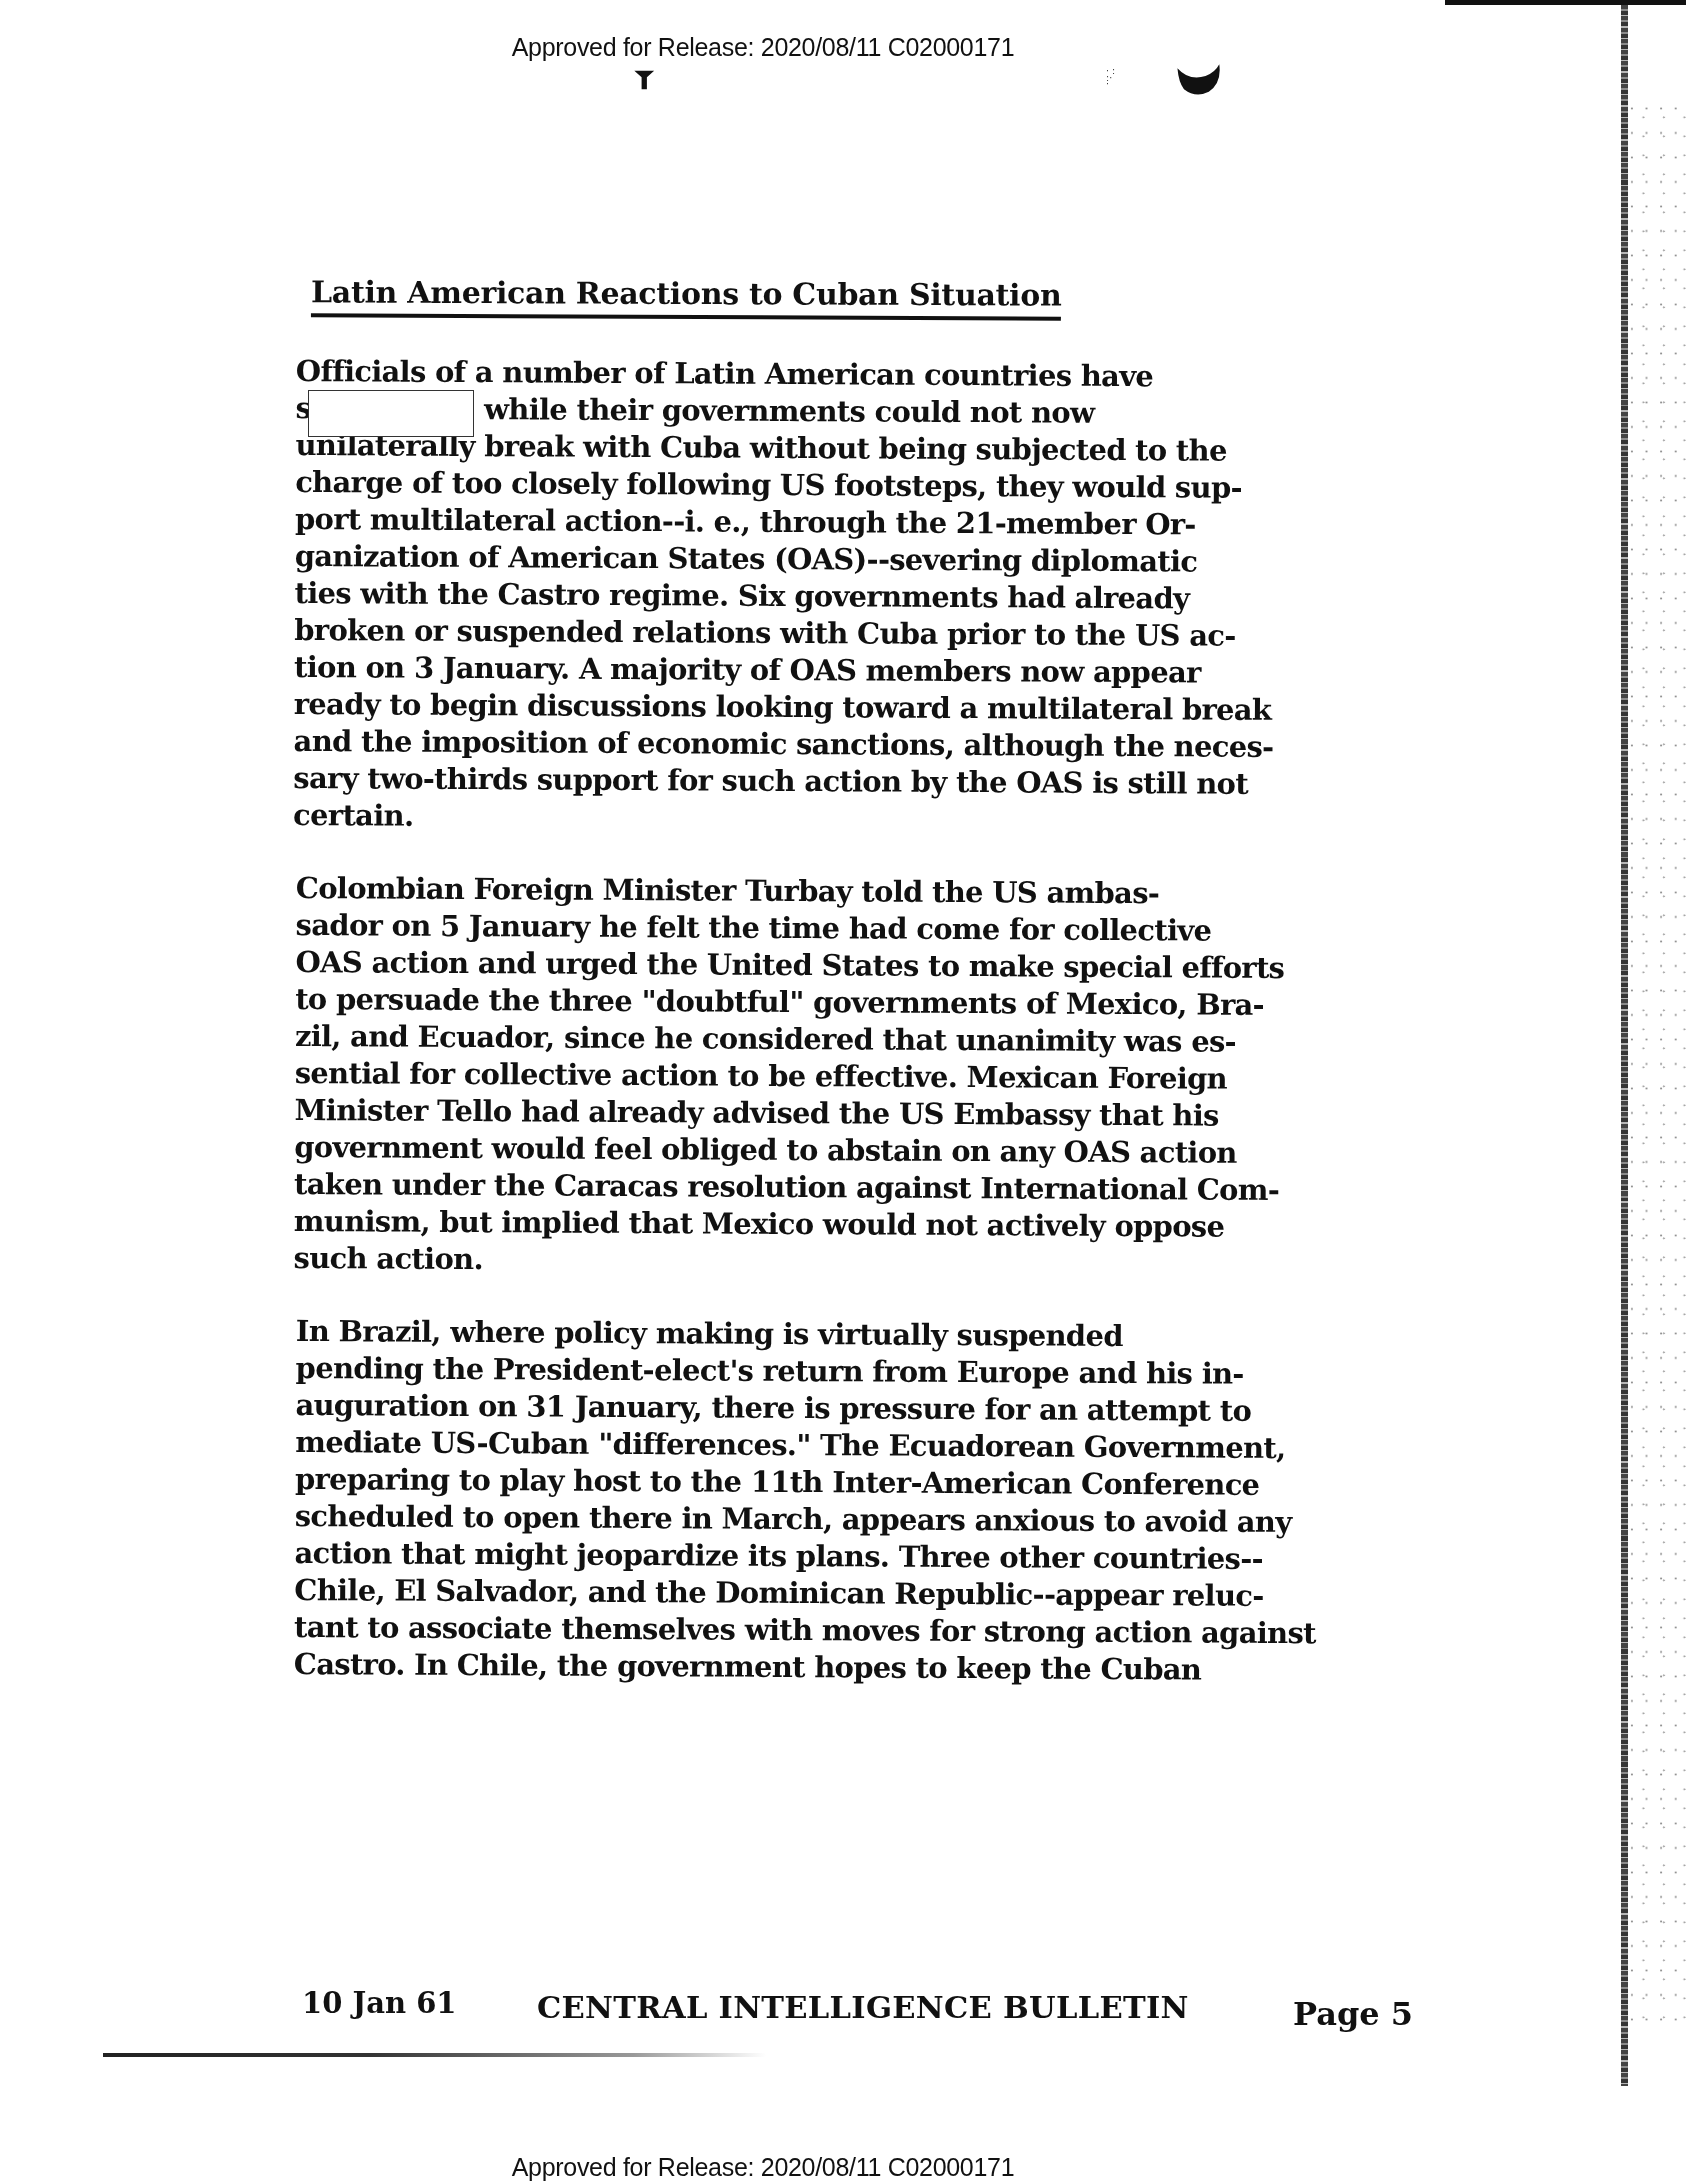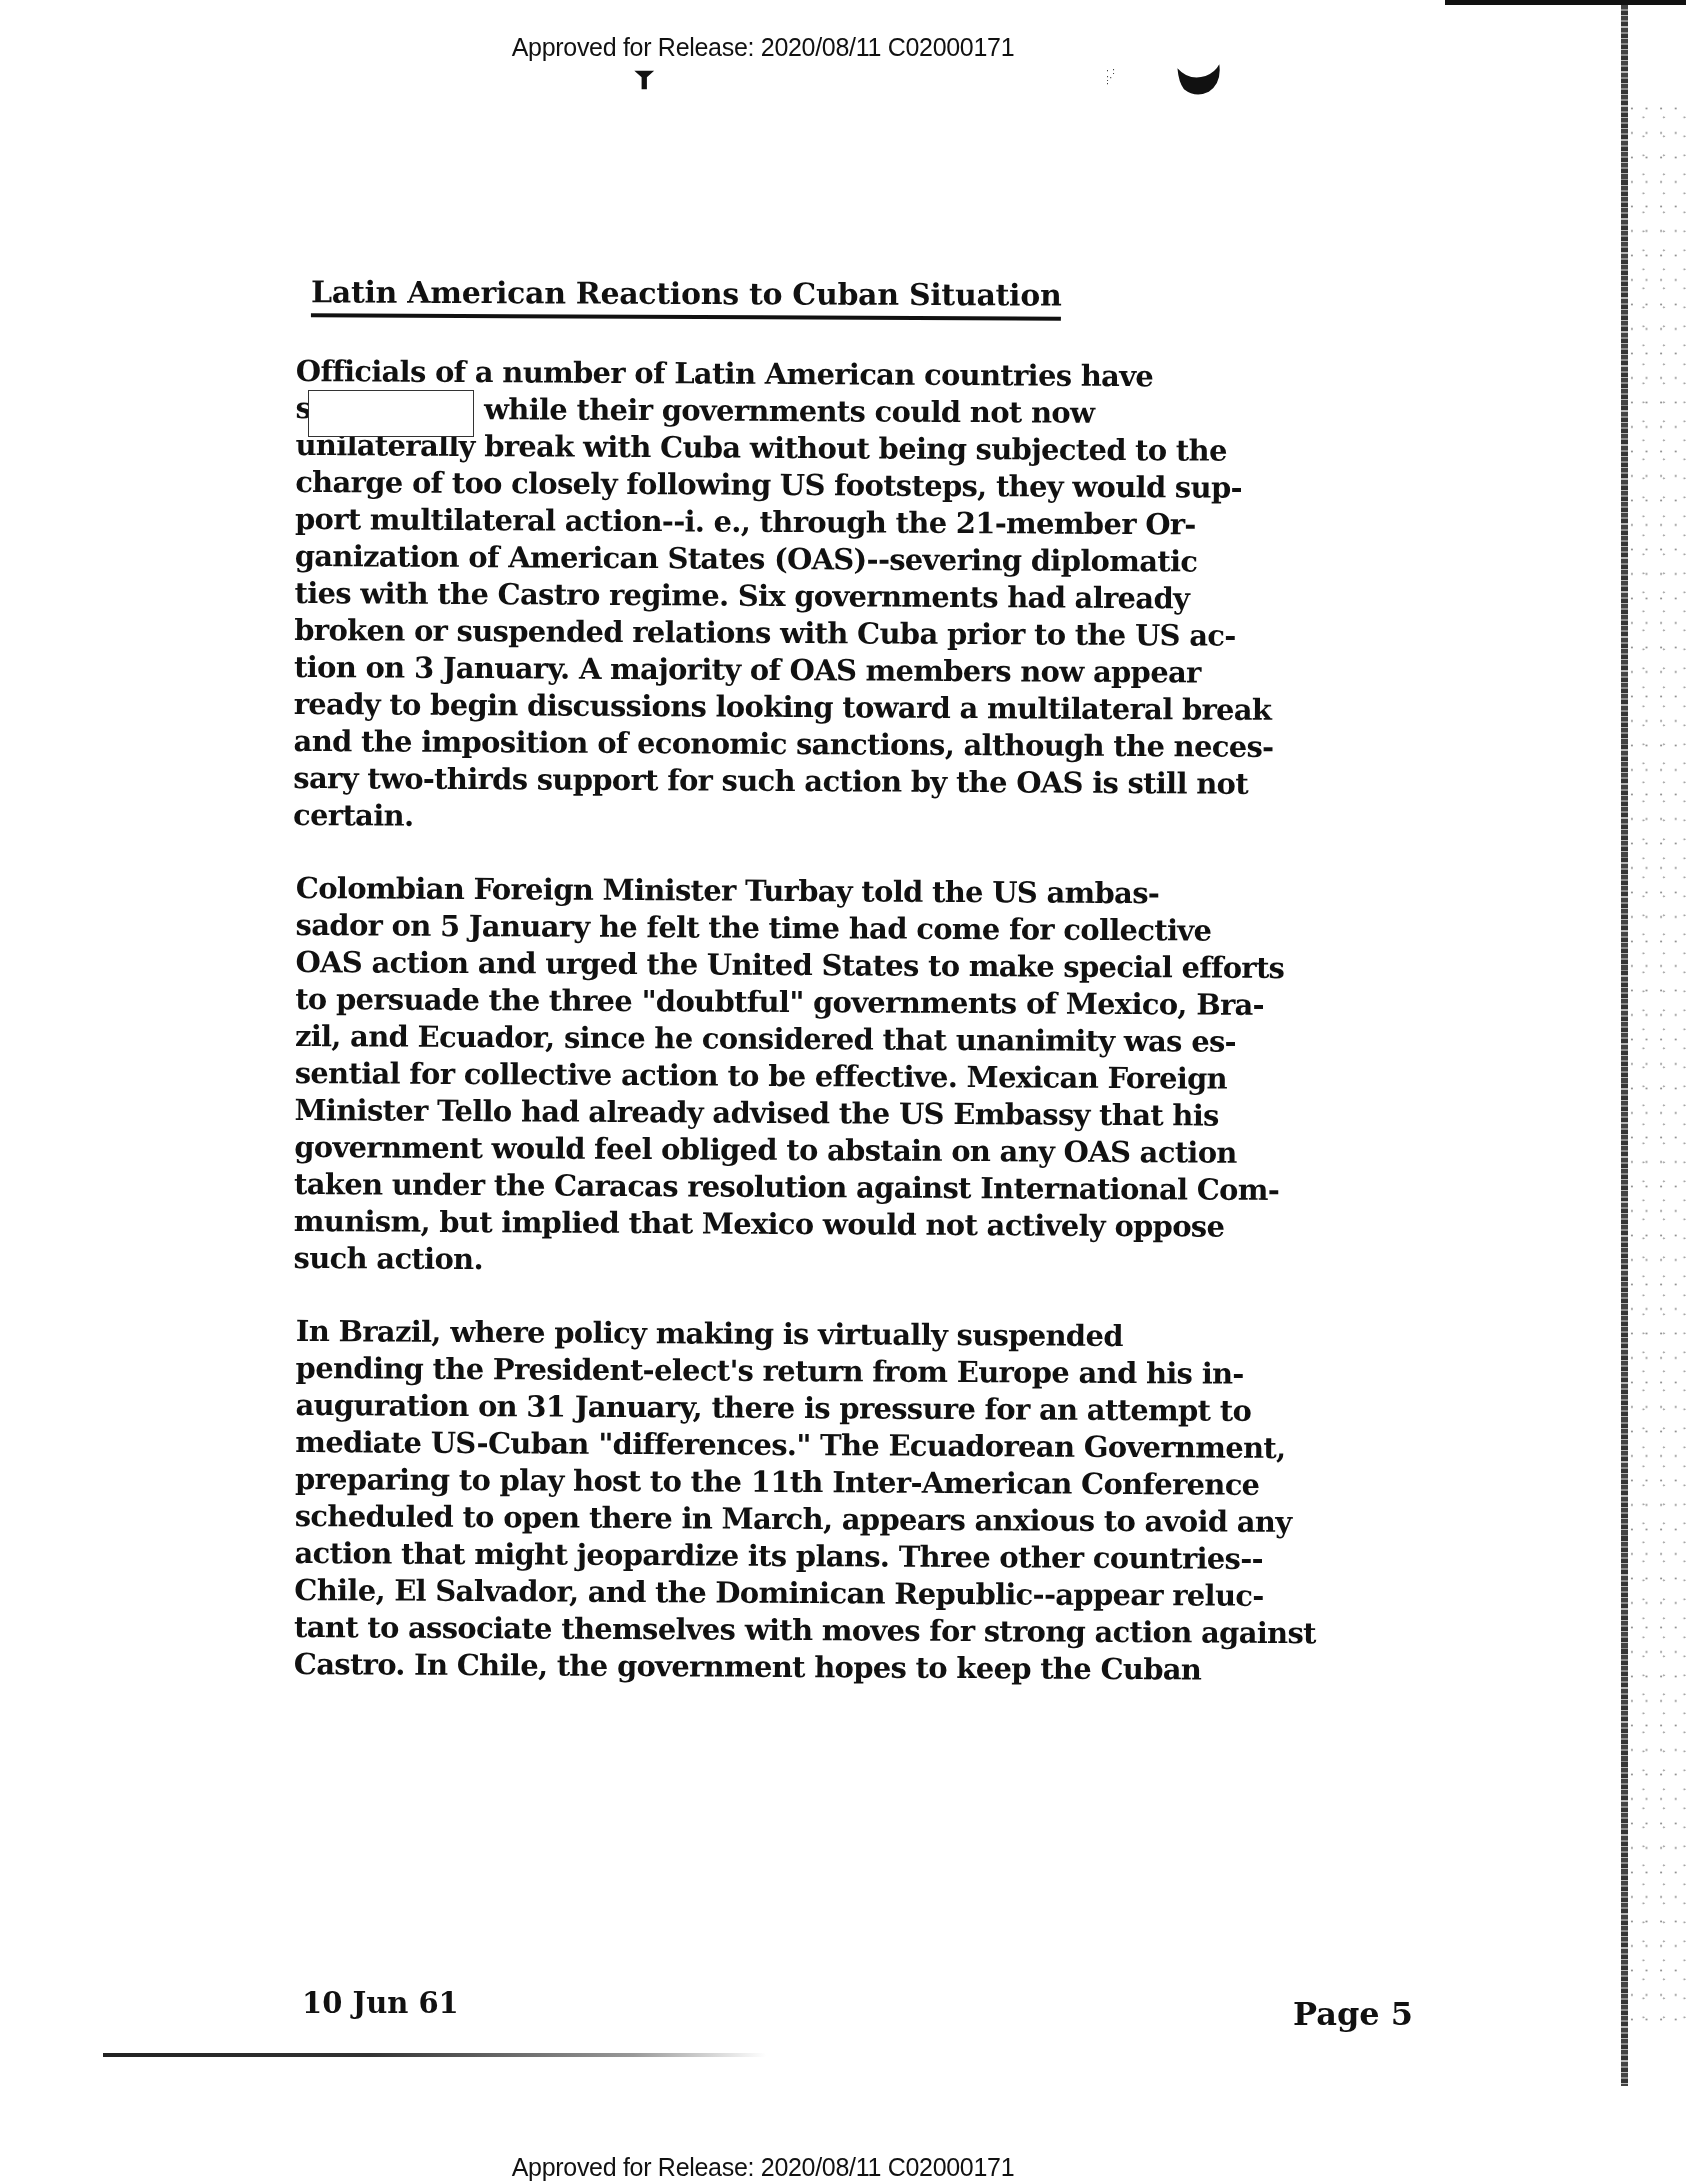--- a/index.html
+++ b/index.html
@@ -126,20 +126,21 @@
 scheduled to open there in March, appears anxious to avoid any
 action that might jeopardize its plans.  Three other countries--
 Chile, El Salvador, and the Dominican Republic--appear reluc-
 tant to associate themselves with moves for strong action against
 Castro.  In Chile, the government hopes to keep the Cuban</p>
 </div>
 
 <div class="redaction"></div>
 
 <div class="footer">
-  <span class="date">10 Jun 61</span>
+  <span class="date">10 Jan 61</span>
+  <span class="bulletin">CENTRAL INTELLIGENCE BULLETIN</span>
   <span class="page">Page 5</span>
 </div>
 
 <div class="bottom-rule"></div>
 
 <div class="release bottom">Approved for Release: 2020/08/11 C02000171</div>
 
 
 </body></html>

